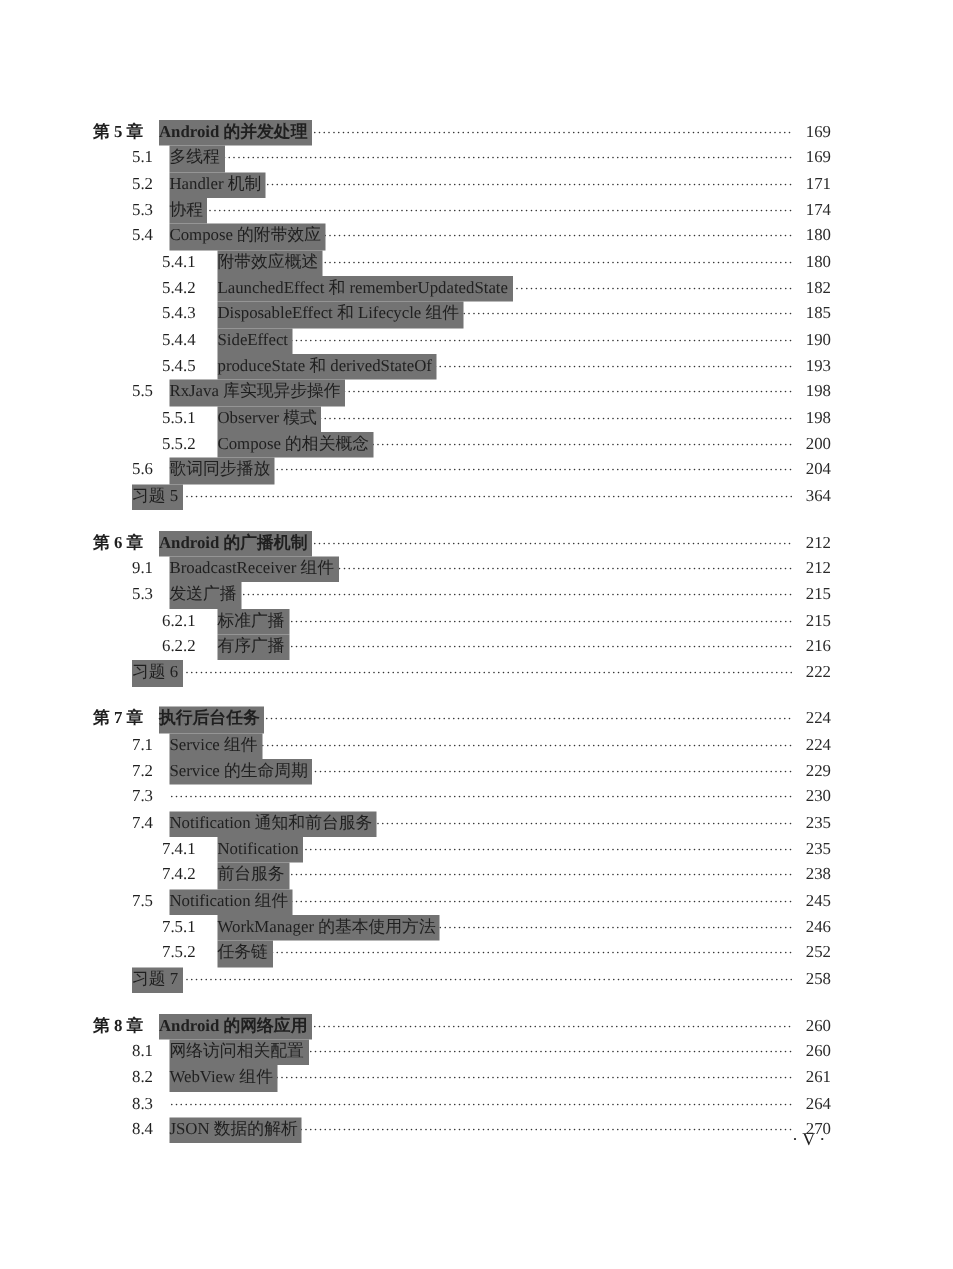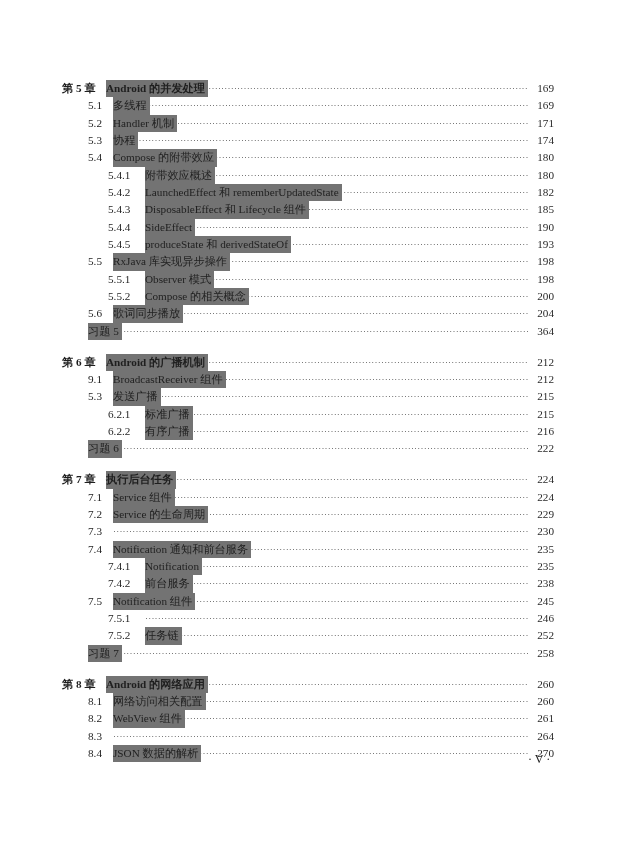--- a/index.html
+++ b/index.html
@@ -204,20 +204,21 @@
     </div>
     <div class="row lv2">
       <span class="leader">················································································································································································································································································································································································································</span>
       <span class="num">7.5</span>
       <span class="title">Notification 组件</span>
       <span class="page">245</span>
     </div>
     <div class="row lv3">
       <span class="leader">················································································································································································································································································································································································································</span>
       <span class="num">7.5.1</span>
+      <span class="title">WorkManager 的基本使用方法</span>
       <span class="page">246</span>
     </div>
     <div class="row lv3">
       <span class="leader">················································································································································································································································································································································································································</span>
       <span class="num">7.5.2</span>
       <span class="title">任务链</span>
       <span class="page">252</span>
     </div>
     <div class="row ex">
       <span class="leader">················································································································································································································································································································································································································</span>

